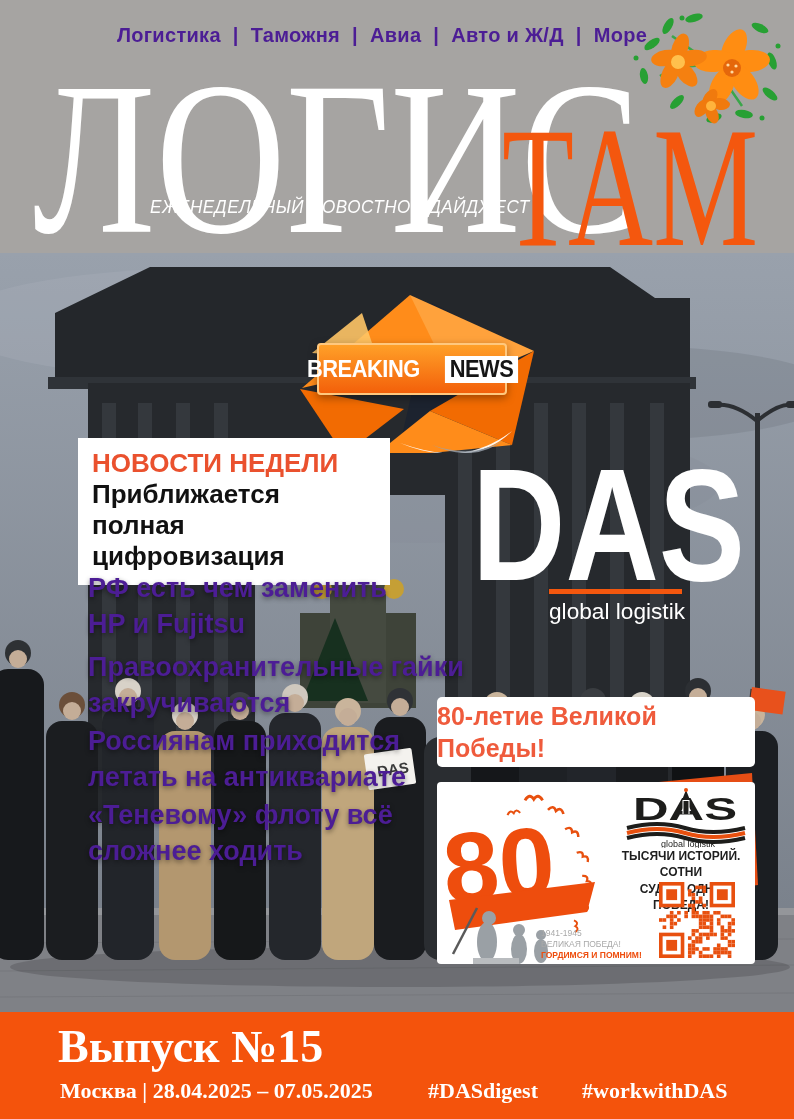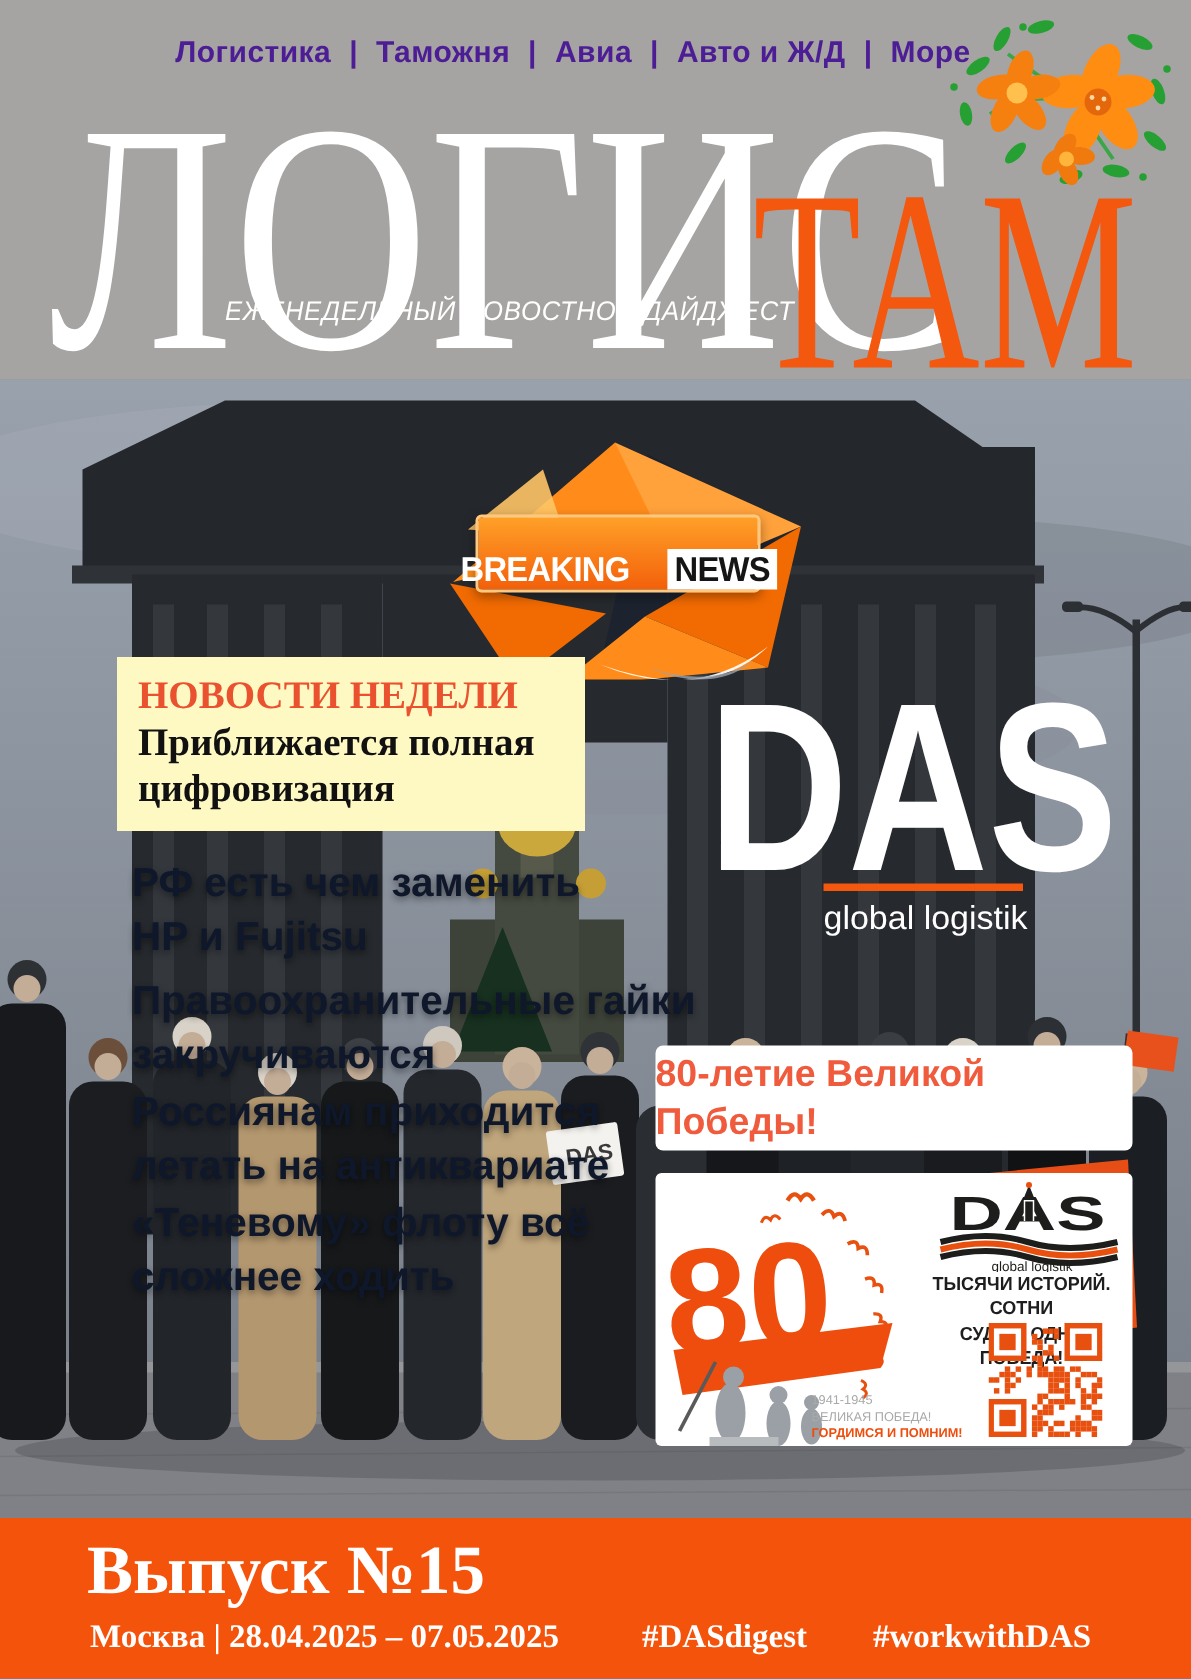--- a/index.html
+++ b/index.html
@@ -14,33 +14,33 @@
   .subtitle{position:absolute;left:150px;top:197px;color:#fff;font-style:italic;
             font-size:18px;letter-spacing:.5px;transform:scaleX(.95);transform-origin:left;}
   .flowers{position:absolute;right:10px;top:6px;}
   
   .photo{position:relative;width:794px;height:759px;overflow:hidden;background:#8d95a0;}
   .scene{position:absolute;left:0;top:0;}
   
   .breaking{position:absolute;left:282px;top:40px;width:260px;height:160px;}
   .bn-burst{position:absolute;left:0;top:0;}
   .bn-band{position:absolute;left:35px;top:50px;width:186px;height:48px;display:flex;
-           align-items:flex-end;justify-content:center;gap:20px;border-radius:4px;
+           align-items:center;justify-content:center;gap:20px;border-radius:4px;
            background:linear-gradient(#ffa028,#f3600a);border:2px solid #ffc87e;
            box-shadow:0 3px 8px rgba(0,0,0,.35);}
   .bn-word1{color:#fff;font-size:23px;font-weight:900;letter-spacing:-.5px;transform:scaleX(.95);}
   .bn-word2{background:#fff;color:#151515;font-size:23px;font-weight:900;padding:0 5px;
             letter-spacing:-.5px;transform:scaleX(.95);}
   
-  .newsbox{position:absolute;left:78px;top:185px;width:284px;background:#fef9c3;
-           padding:11px 14px 13px 14px;font-family:Liberation Serif, serif;}
+  .newsbox{position:absolute;left:78px;top:185px;width:284px;background:#ffffff;
+           padding:11px 14px 13px 14px;}
   .kicker{color:#ea512e;font-size:26px;font-weight:800;line-height:1.15;}
   .newstitle{color:#111;font-size:26px;font-weight:800;line-height:1.2;}
   
-  .hl{position:absolute;left:88px;color:#0f172a;font-size:27px;font-weight:800;line-height:1.32;
+  .hl{position:absolute;left:88px;color:#4c1d95;font-size:27px;font-weight:800;line-height:1.32;
       white-space:nowrap;text-shadow:0 2px 5px rgba(0,0,0,.45);}
   .hl0{top:318px}.hl1{top:397px}.hl2{top:471px}.hl3{top:545px}
   
   .daslogo{position:absolute;left:0;top:0;pointer-events:none;}
   .daslogo text{font-family:"Liberation Sans",sans-serif;}
   
   .vcard-title{position:absolute;left:437px;top:444px;width:318px;height:70px;background:#fff;
                border-radius:5px;display:flex;flex-direction:column;justify-content:center;
                text-align:left;color:#ef5b3c;font-size:25px;font-weight:800;line-height:1.3;}
   .vcard-banner{position:absolute;left:437px;top:529px;width:318px;height:182px;background:#fff;

